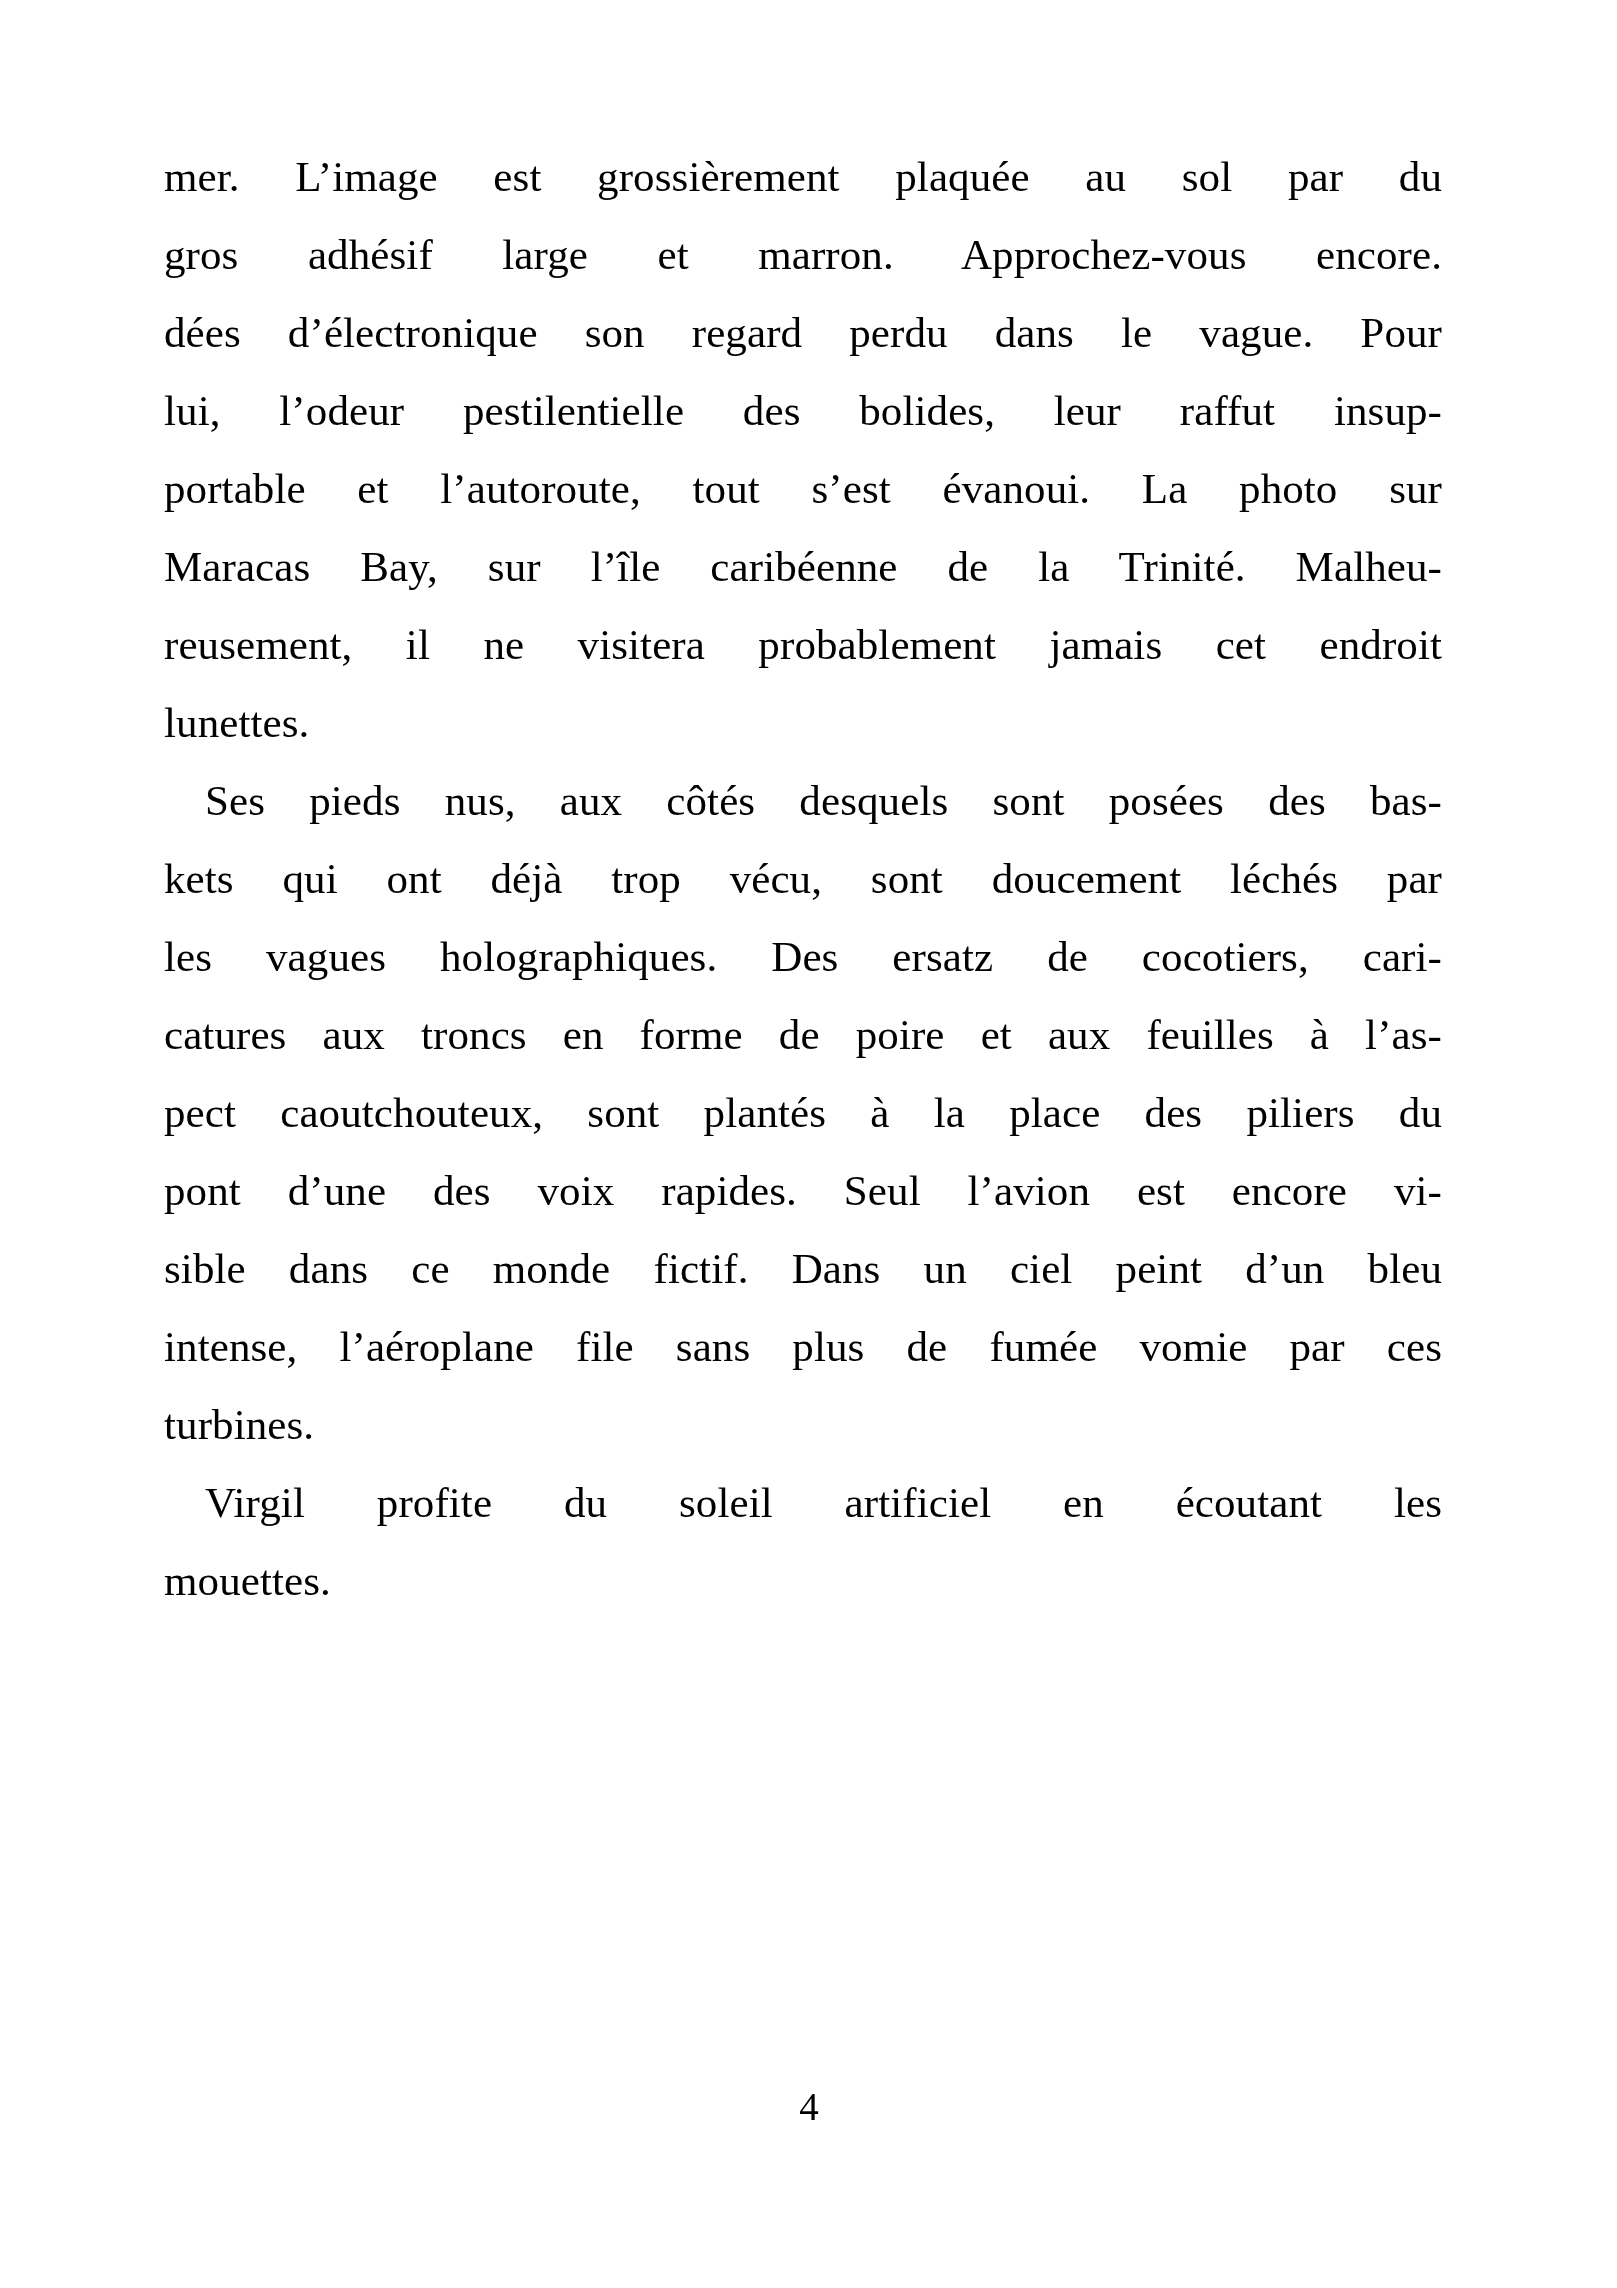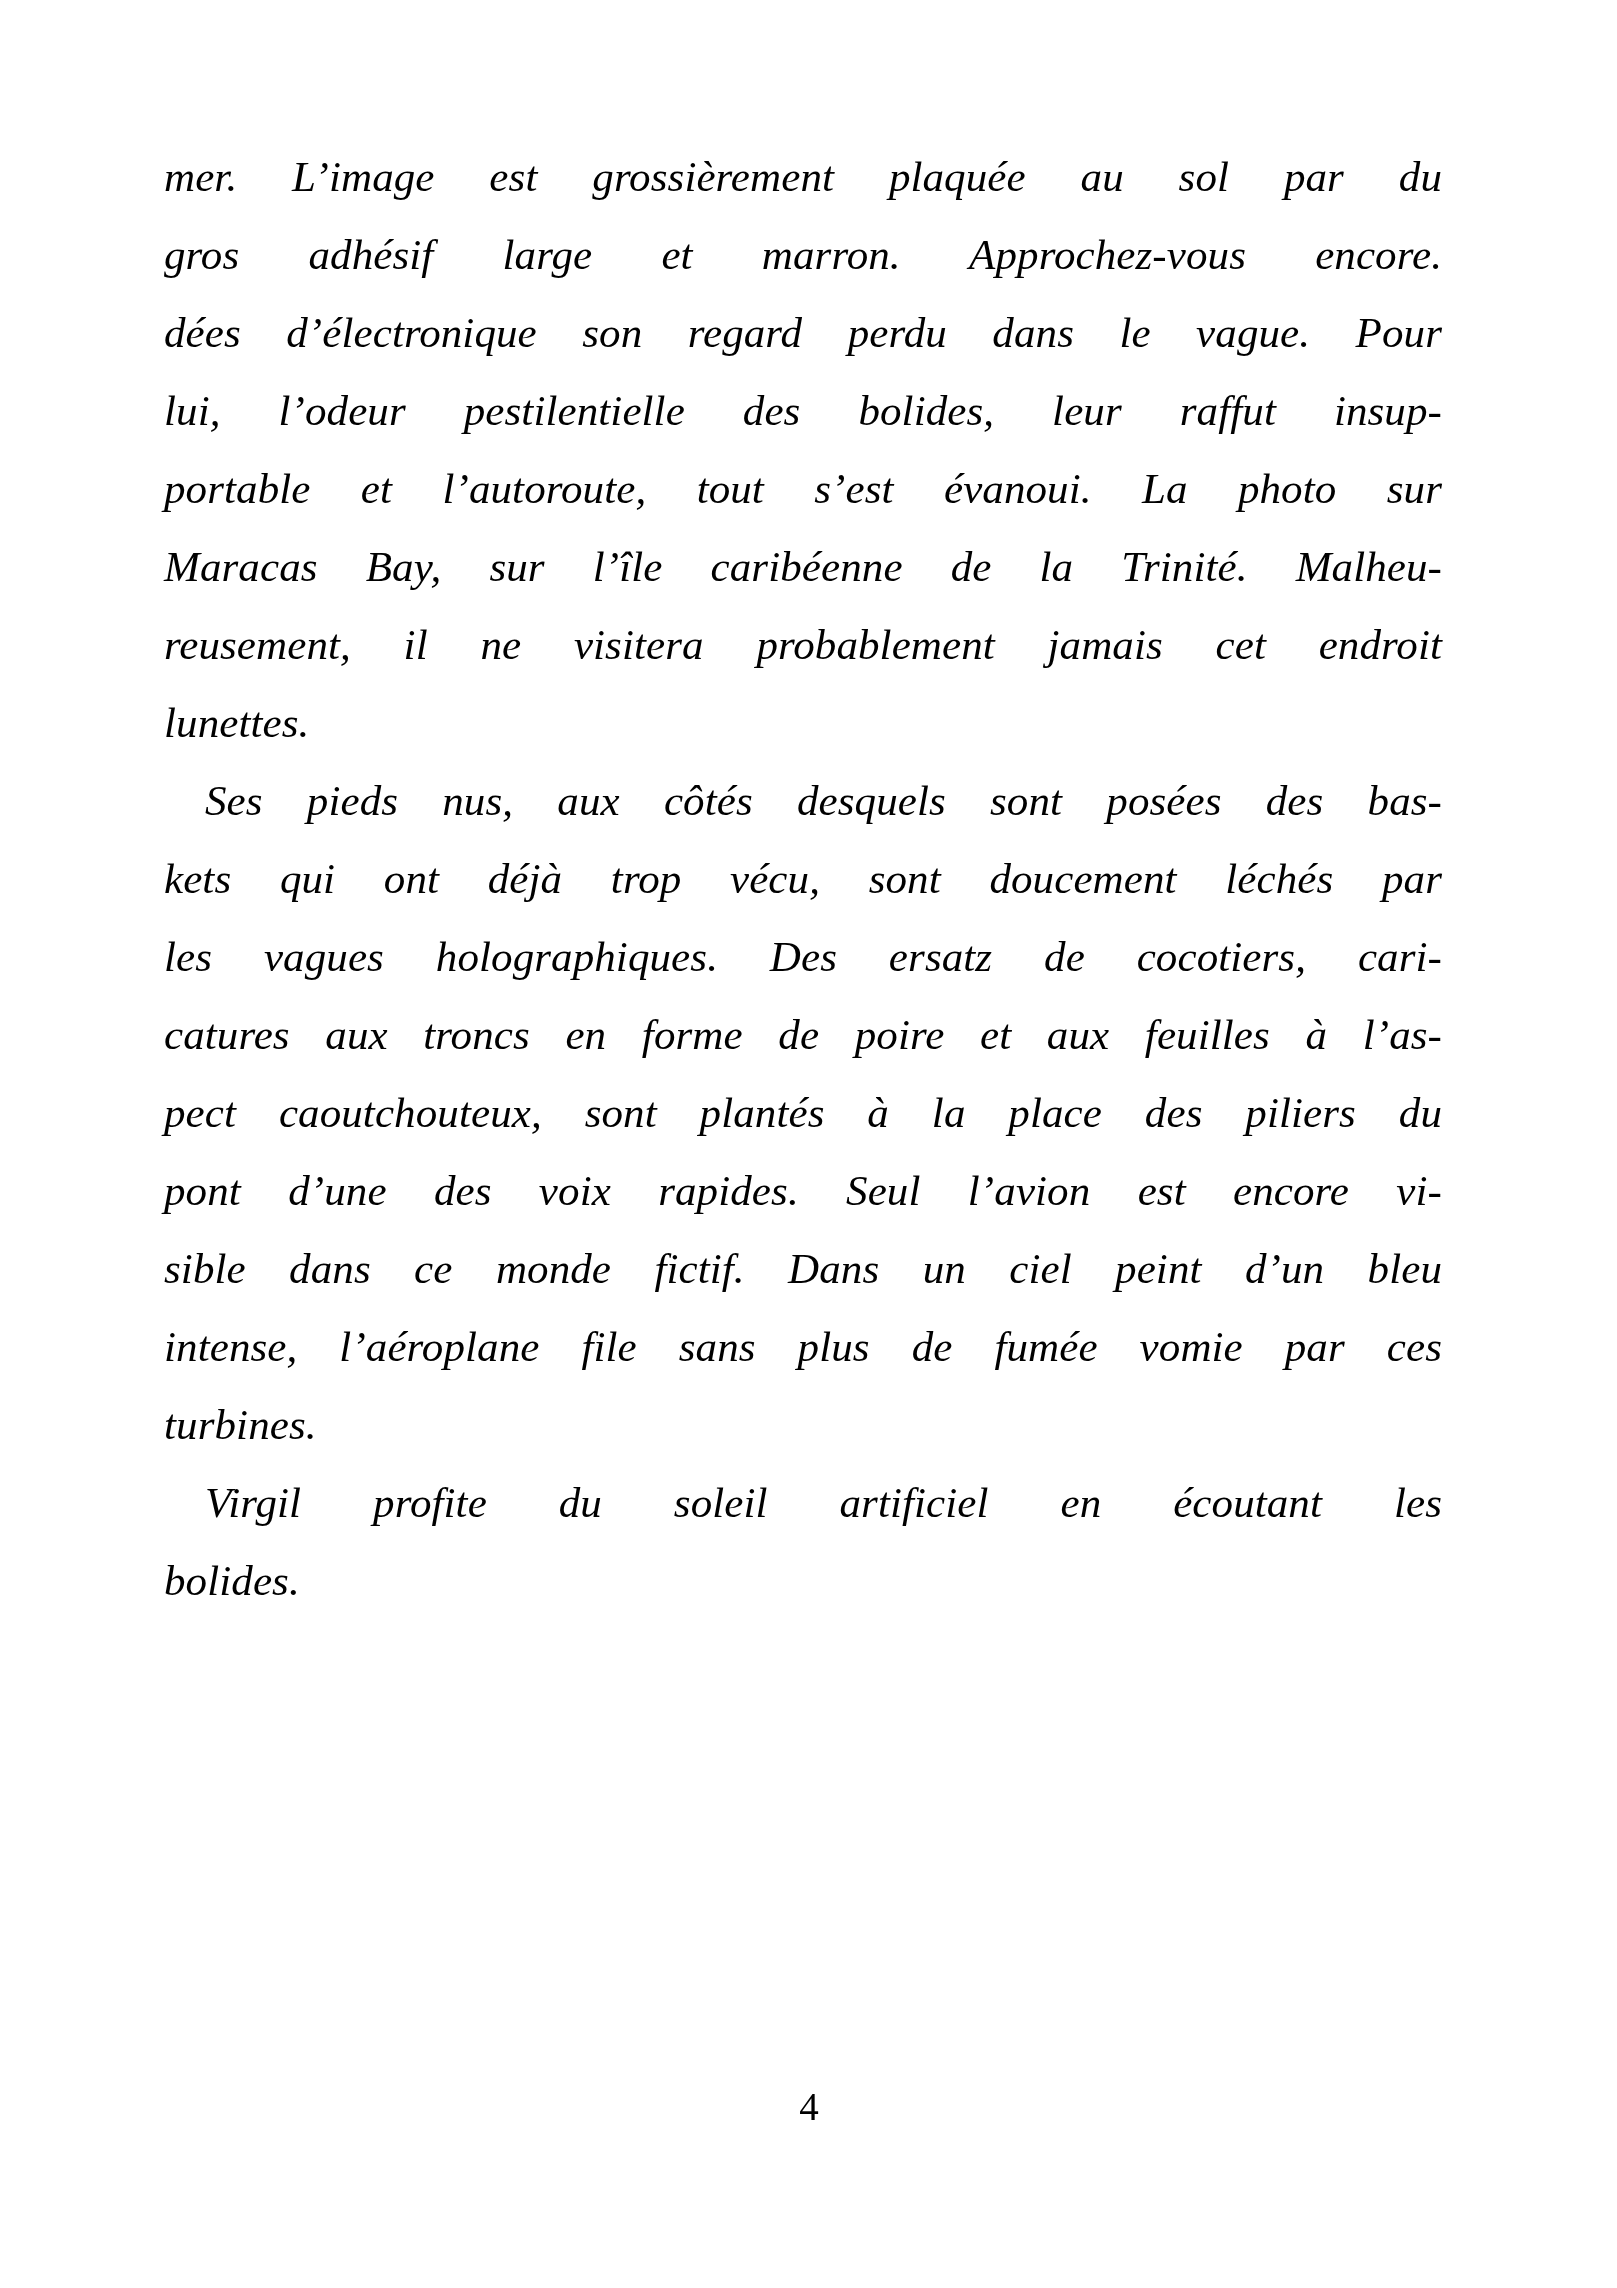--- a/index.html
+++ b/index.html
@@ -17,21 +17,20 @@
     height: 2289px;
     background: #ffffff;
     overflow: hidden;
     box-sizing: border-box;
   }
   .text-block {
     position: absolute;
     left: 164px;
     top: 138px;
     width: 1278px;
-    font-style: italic;
   }
   .para {
     margin: 0;
     font-size: 43px;
     line-height: 78px;
     text-align: justify;
     text-justify: inter-word;
     -webkit-hyphens: none;
     hyphens: none;
     letter-spacing: 0.1px;
@@ -90,21 +89,21 @@
       <span class="line">catures aux troncs en forme de poire et aux feuilles à l’as-</span>
       <span class="line">pect caoutchouteux, sont plantés à la place des piliers du</span>
       <span class="line">pont d’une des voix rapides. Seul l’avion est encore vi-</span>
       <span class="line">sible dans ce monde fictif. Dans un ciel peint d’un bleu</span>
       <span class="line">intense, l’aéroplane file sans plus de fumée vomie par ces</span>
       <span class="line last">turbines.</span>
     </p>
 
     <p class="para">
       <span class="line indent">Virgil profite du soleil artificiel en écoutant les</span>
-      <span class="line last">bolides.</span>
+      <span class="line last">mouettes.</span>
     </p>
 
   </div>
 
   <div class="folio">4</div>
 
 </div>
 
 
 </body></html>

